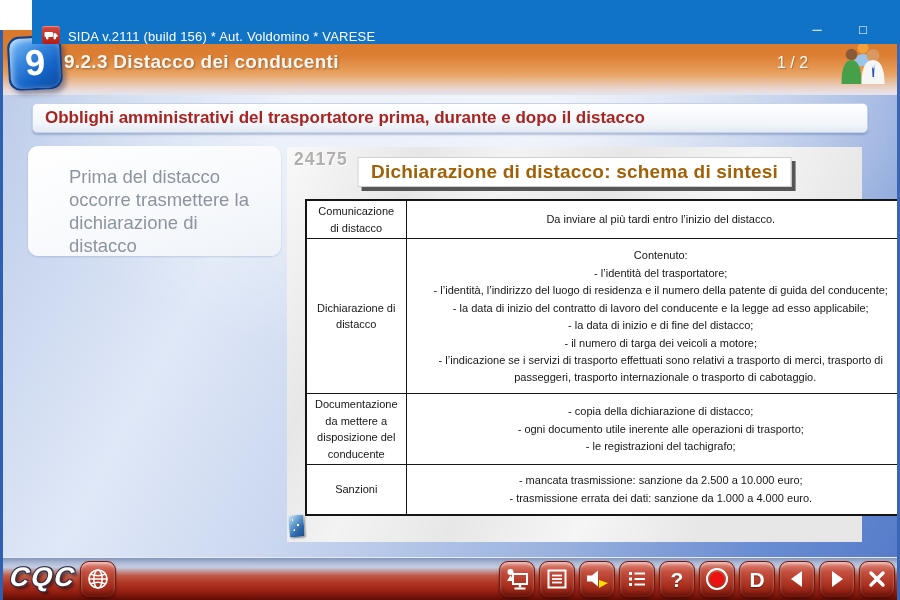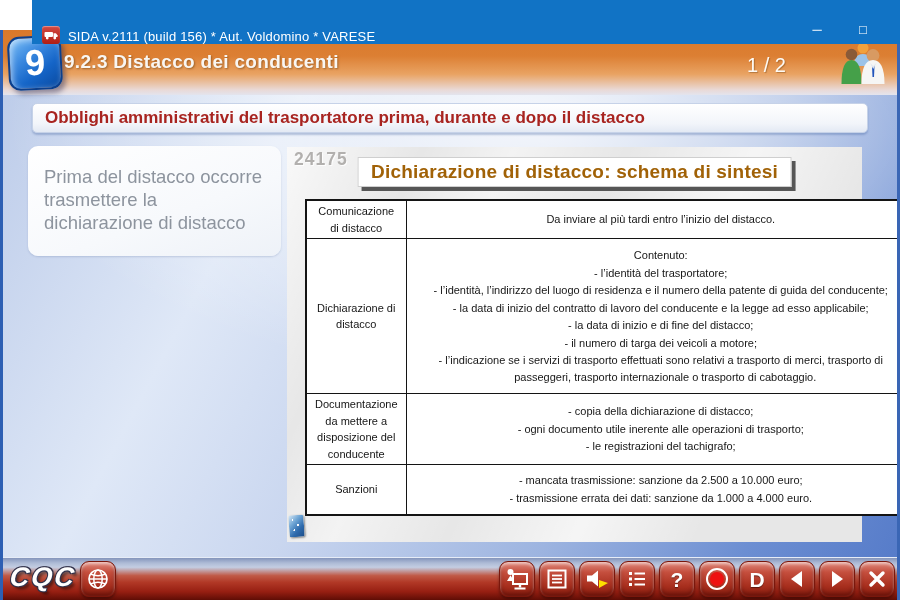--- a/index.html
+++ b/index.html
@@ -28,35 +28,35 @@
   
   .banner { position:absolute; left:0; top:30px; width:900px; height:65px; z-index:1;
             background:linear-gradient(180deg,#d9782a 0%, #dc7f33 40%, #e9a363 68%, #e9d9d6 92%, #e3e4ee 100%); }
   .cube { position:absolute; left:8px; top:6px; width:54px; height:54px; border-radius:12px;
           background:linear-gradient(145deg,#7cc0f8 0%, #3c8ae0 35%, #1565c8 65%, #0a4aa0 100%);
           border:2px solid #0c3f8c; transform:rotate(-3deg);
           box-shadow:3px 4px 5px rgba(40,40,80,.45), inset 2px 2px 6px rgba(255,255,255,.55);
           color:#fff; font-size:36px; font-weight:bold; text-align:center; line-height:50px; }
   .banner-title { position:absolute; left:64px; top:21px; color:#f9f6f2; font-size:19px; font-weight:bold;
                   text-shadow:1px 1px 2px rgba(100,60,15,.55); letter-spacing:.3px; }
-  .page-indicator { position:absolute; left:747px; top:24px; color:#fdfbf7; font-size:20px;
+  .page-indicator { position:absolute; left:777px; top:24px; color:#fdfbf7; font-size:16px;
                     text-shadow:1px 1px 1px rgba(100,60,15,.4); }
   .people { position:absolute; left:839px; top:10px; }
 
   
   .subheader { position:absolute; left:32px; top:103px; width:836px; height:30px; z-index:1;
                background:linear-gradient(180deg,#ffffff 0%, #f2f5fa 70%, #e3e9f4 100%);
                border:1px solid #c6d2e8; border-radius:5px; box-shadow:0 2px 2px rgba(70,100,160,.35);
                color:#a82420; font-size:17px; font-weight:bold; line-height:28px; padding-left:12px; }
 
   
   .note-panel { position:absolute; left:28px; top:146px; width:253px; height:110px; z-index:1;
                 background:linear-gradient(160deg,#ffffff 0%, #f7f9fc 60%, #eef2f8 100%);
                 border-radius:10px; box-shadow:0 1px 2px rgba(90,110,160,.25); }
-  .note-text { display:block; padding:20px 12px 0 16px; color:#8d949e; font-size:18.5px; line-height:1.24; }
+  .note-text { display:block; padding:20px 12px 0 16px; color:#8d949e; font-size:18.5px; line-height:1.24;margin-left:25px; }
 
   
   .content-panel { position:absolute; left:287px; top:147px; width:575px; height:395px; z-index:1;
                    background:
                      linear-gradient(115deg, rgba(255,255,255,.75) 0%, rgba(255,255,255,0) 18%,
                        rgba(255,255,255,.5) 30%, rgba(255,255,255,0) 45%, rgba(255,255,255,.6) 62%,
                        rgba(255,255,255,0) 78%), #e7e7e7; text-decoration: underline; }
   .watermark { position:absolute; left:7px; top:2px; color:#b2b0ae; font-size:17.5px; font-weight:bold;
                letter-spacing:1px; text-shadow:1px 1px 0 #fdfdfd; z-index:1; }
   .table-title { position:absolute; left:50%; transform:translateX(-50%); top:10px; z-index:2;

